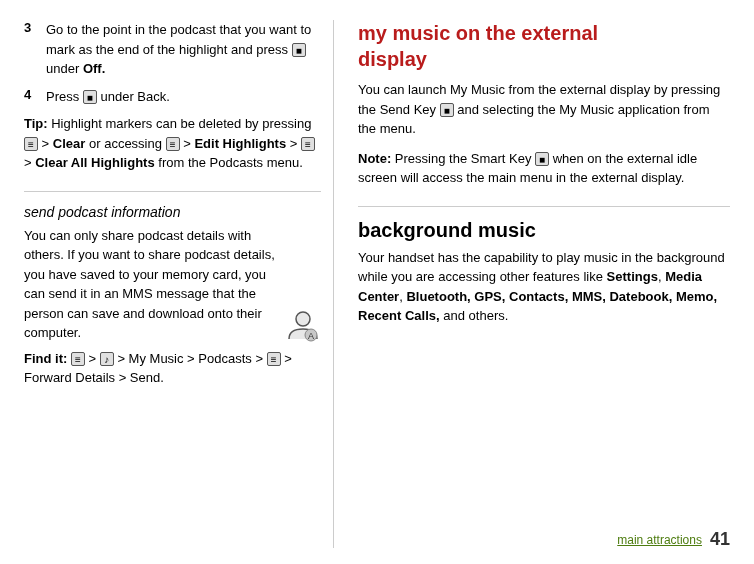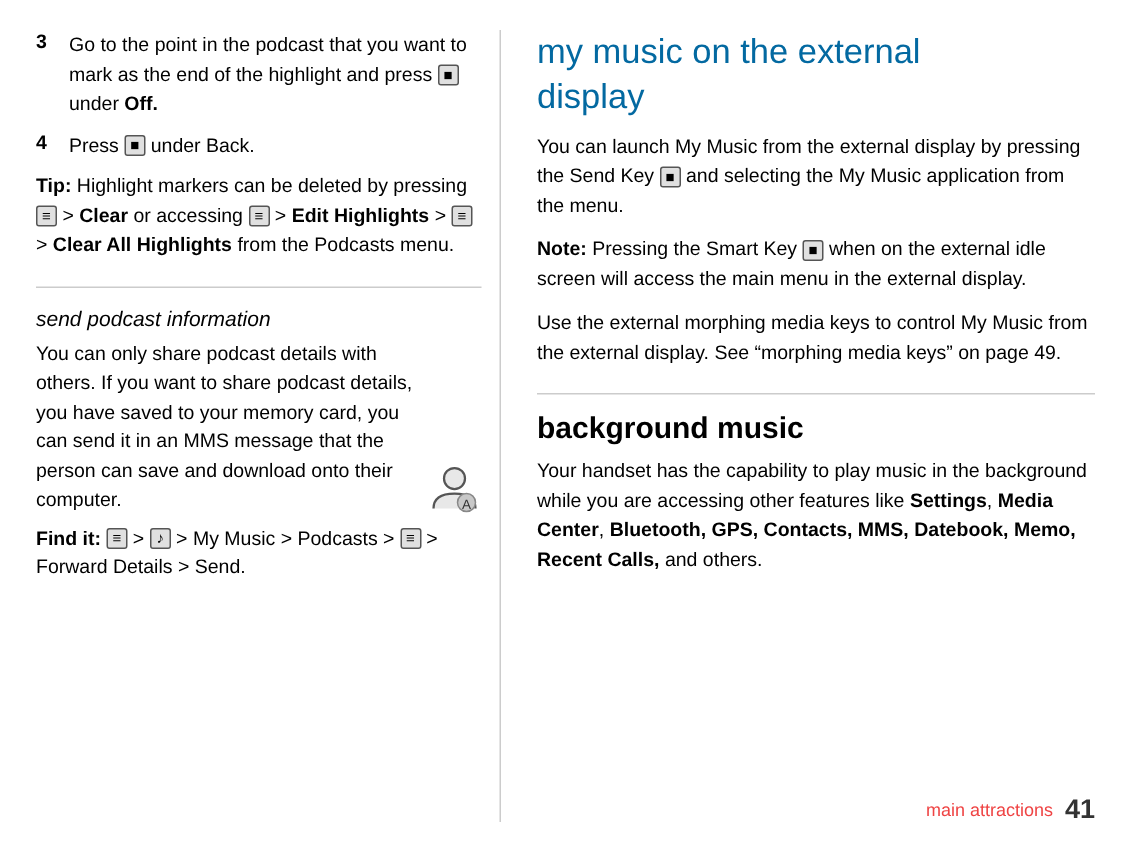--- a/index.html
+++ b/index.html
@@ -83,23 +83,23 @@
     }
     .find-it-block {
       font-size: 13px;
       line-height: 1.5;
       margin-top: 6px;
     }
     .find-it-block .find-label {
       font-weight: bold;
     }
     .right-section-title {
-      font-size: 23px;
-      font-weight: normal;
-      color: #0369a1;
+      font-size: 20px;
+      font-weight: bold;
+      color: #b91c1c;
       margin-bottom: 8px;
       line-height: 1.3;
     }
     .right-body {
       font-size: 13px;
       line-height: 1.5;
       margin-bottom: 10px;
     }
     .note-block {
       font-size: 13px;
@@ -125,21 +125,22 @@
       bottom: 14px;
       right: 24px;
       font-size: 12px;
       color: #333;
       display: flex;
       align-items: center;
       gap: 8px;
     }
     .footer-label {
       font-size: 12px;
-      color: #ef4444;
+      color: #4d7c0f;
+      text-decoration: underline;
     }
     .footer-number {
       font-size: 18px;
       font-weight: bold;
     }
     kbd {
       display: inline-block;
       border: 1px solid #555;
       background: #e0e0e0;
       border-radius: 2px;
@@ -239,21 +240,20 @@
       <span>and selecting the My Music application from the menu.</span>
     </div>
 
     <div class="note-block">
       <span class="note-label">Note:</span>
       <span> Pressing the Smart Key</span>
       <kbd>■</kbd>
       <span>when on the external idle screen will access the main menu in the external display.</span>
     </div>
 
-    <div class="right-body">Use the external morphing media keys to control My Music from the external display. See “morphing media keys” on page 49.</div>
 
     <hr class="divider-line">
 
     <div class="bg-section-title">background music</div>
 
     <div class="bg-body">
       <span>Your handset has the capability to play music in the background while you are accessing other features like</span>
       <b>Settings</b><span>,</span>
       <b>Media Center</b><span>,</span>
       <b>Bluetooth,</b>

